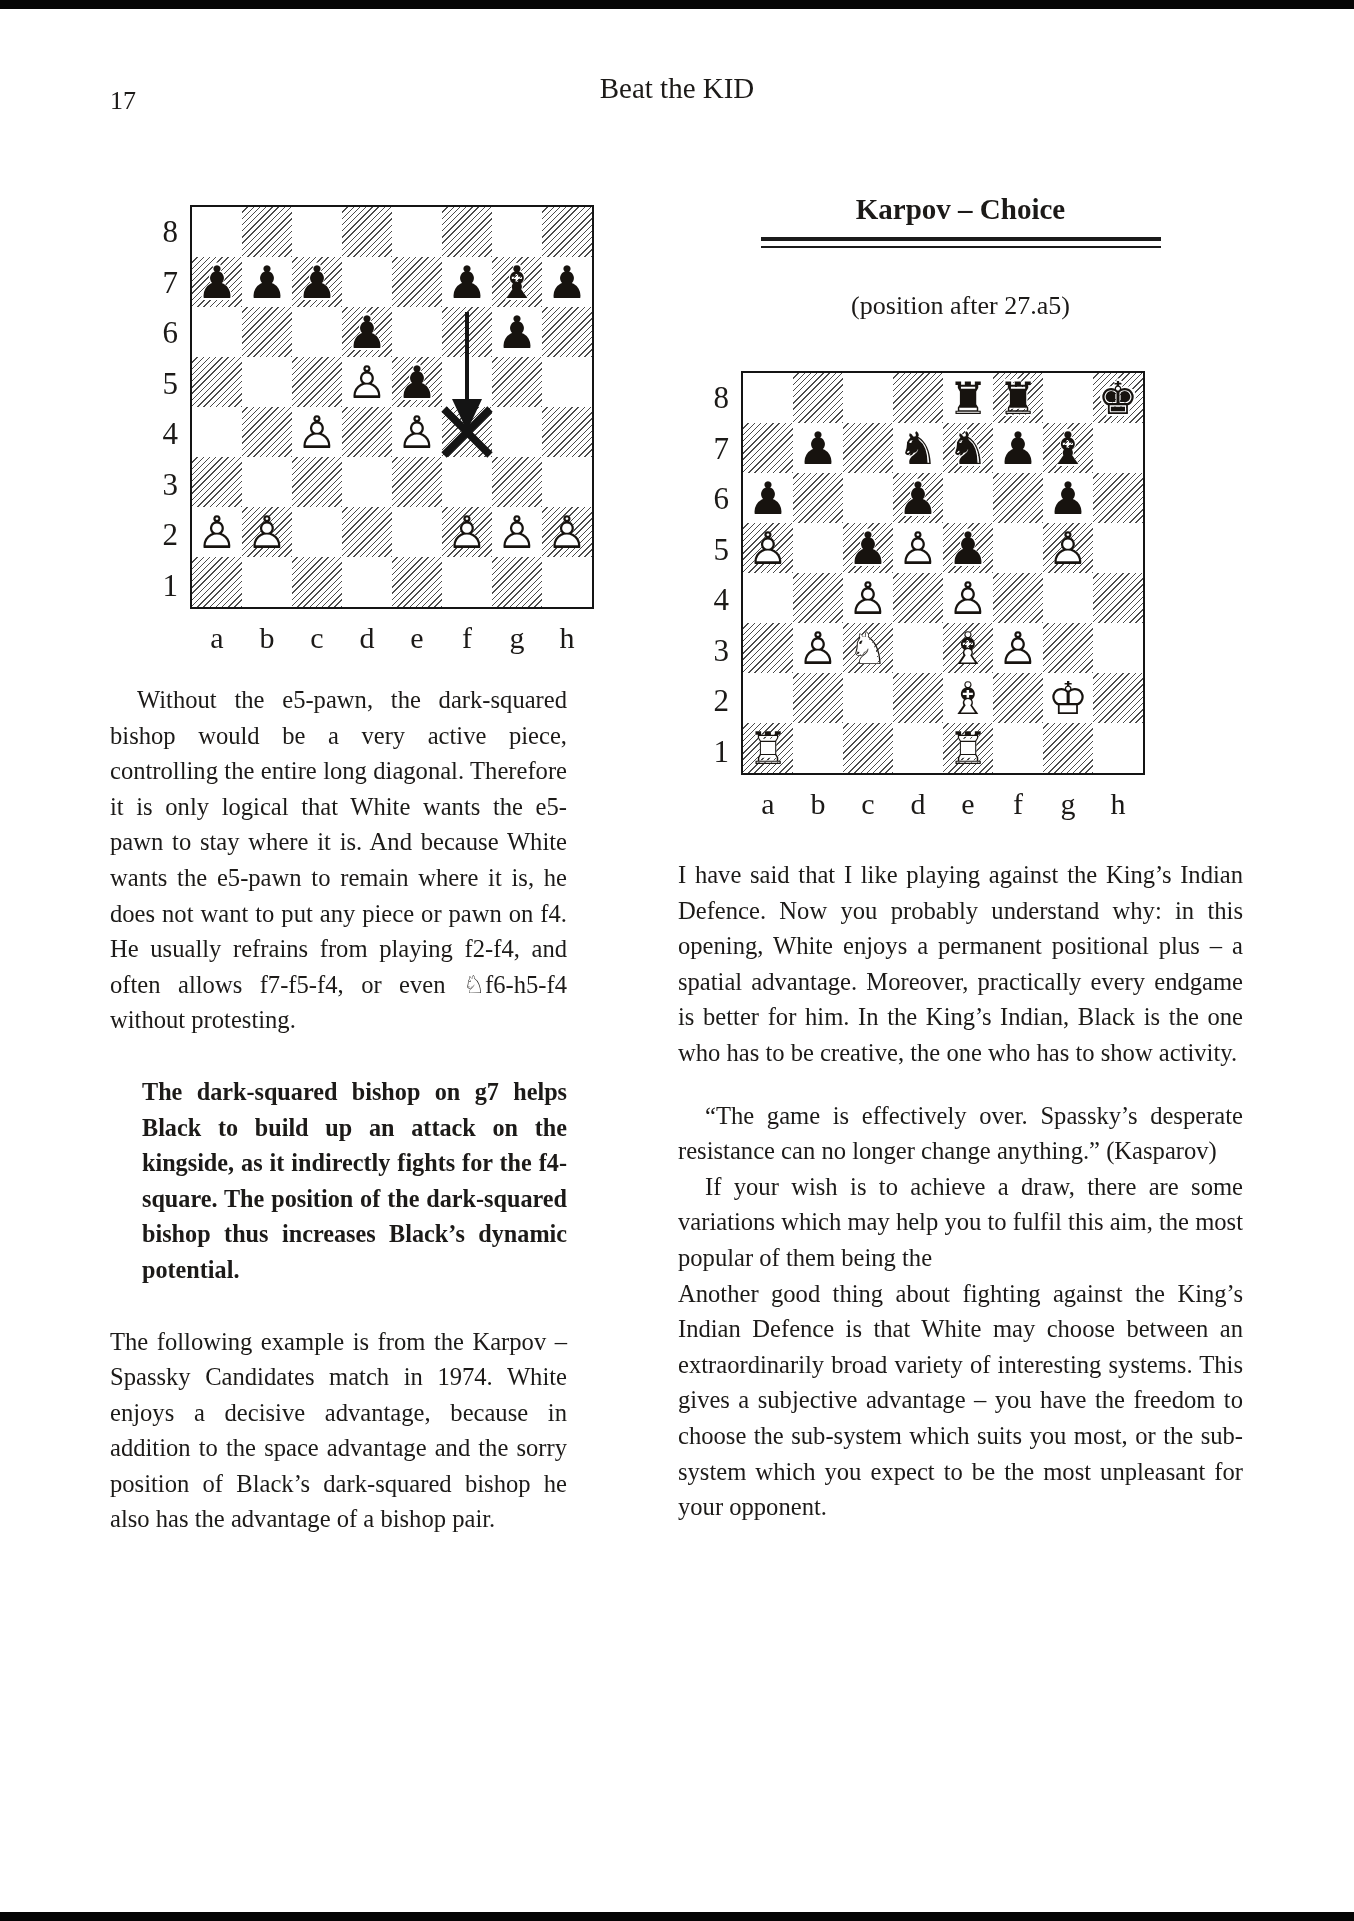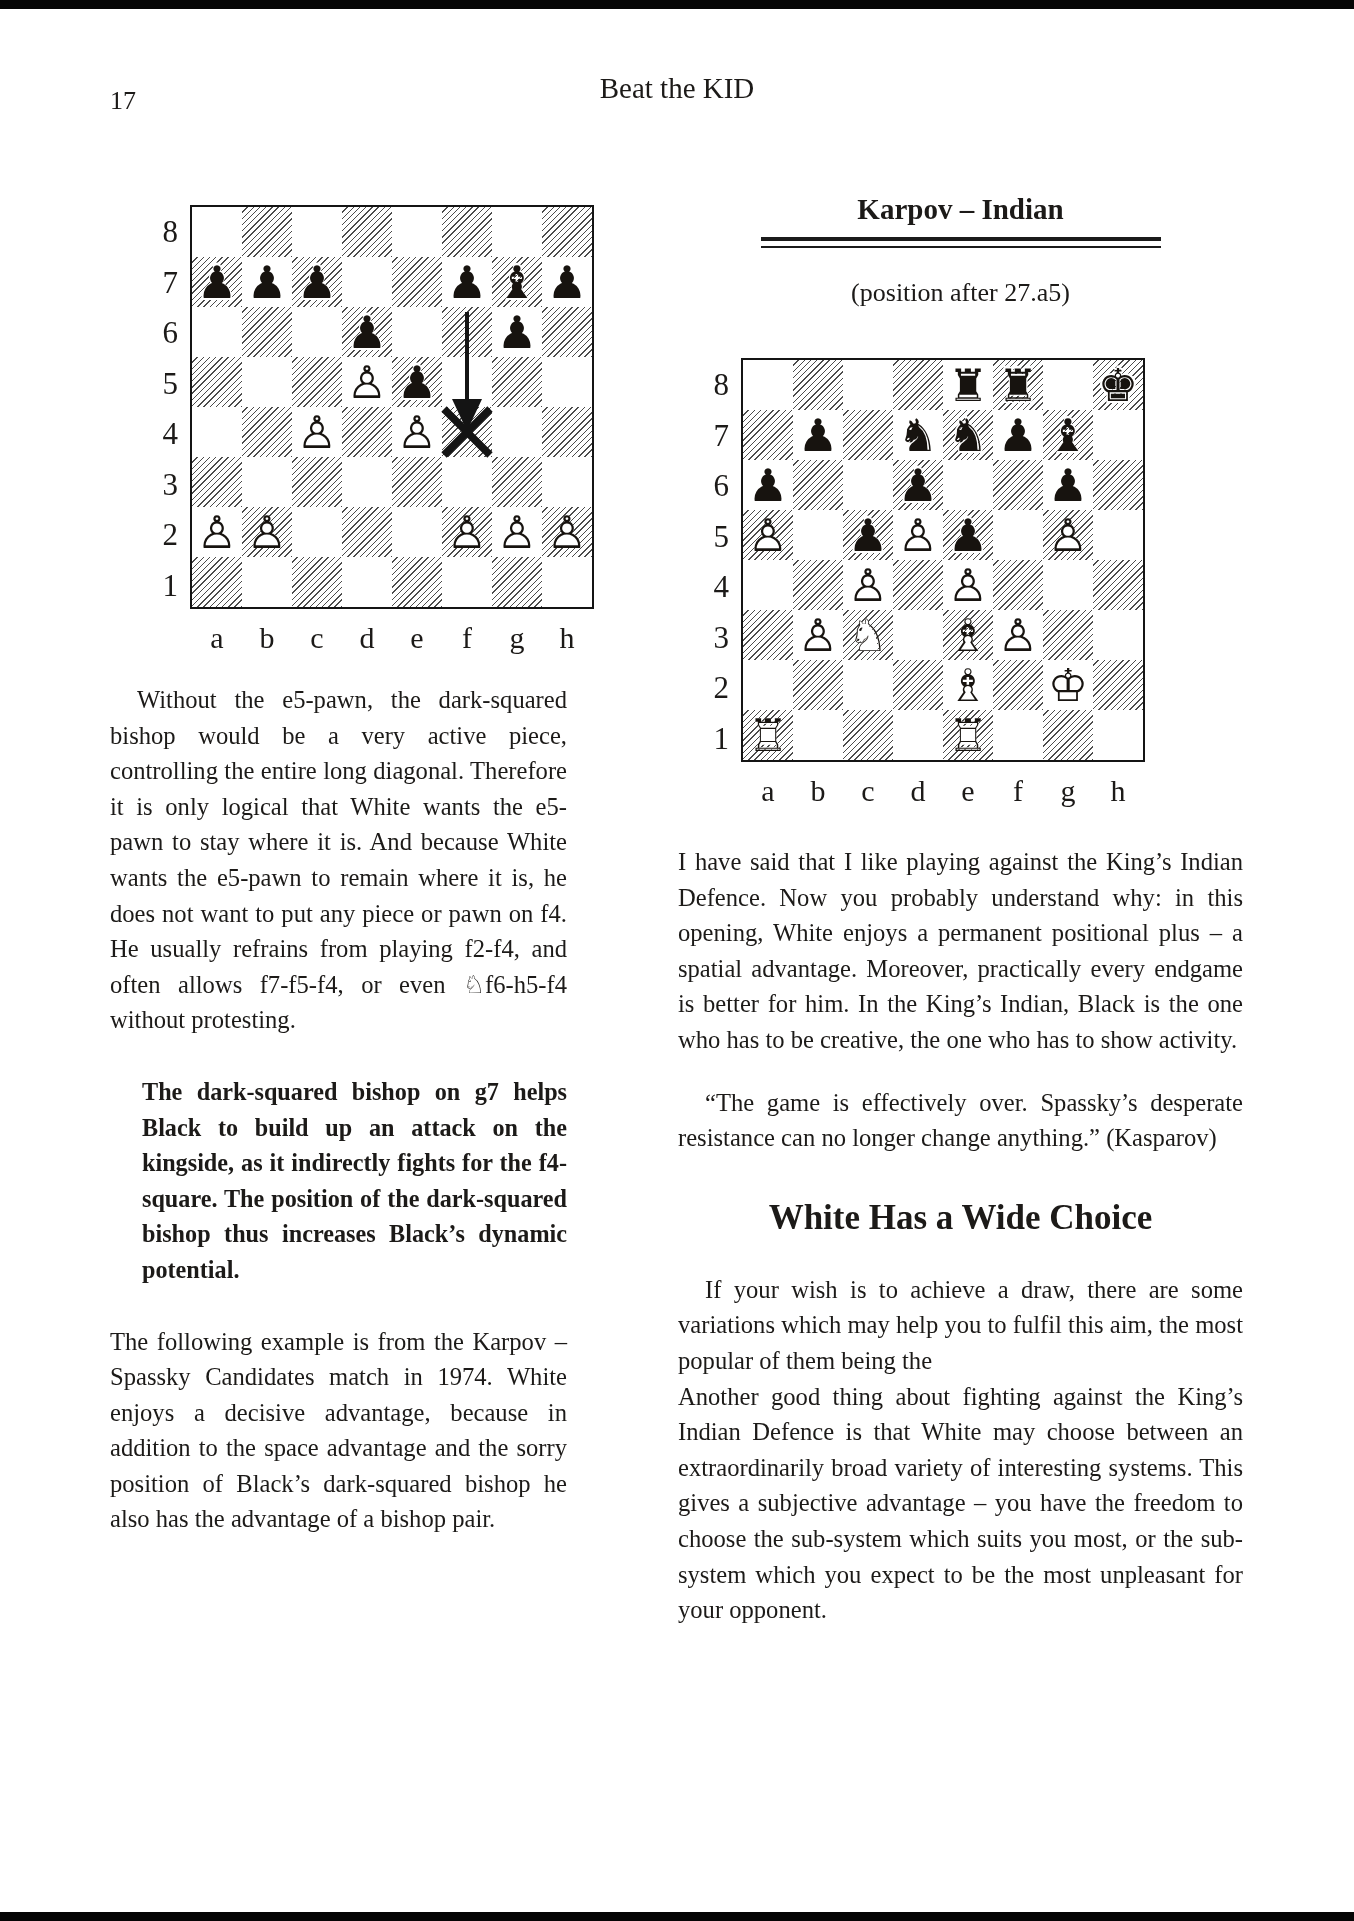--- a/index.html
+++ b/index.html
@@ -17,21 +17,21 @@
 
   .body{font-size:24.6px;line-height:35.6px;text-align:justify;margin:0;}
   .indent{text-indent:27px;}
   .mt{margin-top:27px;}
   .mtl{margin-top:36px;}
   .bold-block{font-weight:700;padding-left:32px;margin-top:36px;font-size:24.2px;line-height:35.6px;text-align:justify;}
 
   .players{font-size:29px;font-weight:700;text-align:center;margin:0;}
   .rule{width:400px;margin:11px auto 0;height:5px;border-top:4px solid #1b1b1b;border-bottom:2.5px solid #1b1b1b;}
   .event{font-size:25px;text-align:center;margin-top:9px;}
-  .pos-note{font-size:26px;text-align:center;margin-top:30px;}
+  .pos-note{font-size:26px;text-align:center;margin-top:43px;}
   .section-heading{font-size:35px;font-weight:700;text-align:center;margin:42px 0 34px;}
 
   
   .diagram{position:relative;width:404px;}
   .diagram.d-left{margin-left:80px;margin-top:0;}
   .diagram.d-right{margin-left:63px;margin-top:50px;}
   .board{position:relative;width:400px;height:400px;border:2px solid #141414;background:#fff;}
   .sq{position:absolute;width:50px;height:50px;background:#fff;}
   .sq.dark{background:repeating-linear-gradient(135deg,#ffffff 0px,#ffffff 3.4px,#4c4c4c 3.4px,#4c4c4c 4.4px);}
   .pc{position:absolute;width:50px;height:50px;}
@@ -217,21 +217,21 @@
           <span>g</span>
           <span>h</span>
         </div>
       </div>
     <p class="body indent mt">Without the e5-pawn, the dark-squared bishop would be a very active piece, controlling the entire long diagonal. Therefore it is only logical that White wants the e5-pawn to stay where it is. And because White wants the e5-pawn to remain where it is, he does not want to put any piece or pawn on f4. He usually refrains from playing f2-f4, and often allows f7-f5-f4, or even ♘f6-h5-f4 without protesting.</p>
     <p class="bold-block">The dark-squared bishop on g7 helps Black to build up an attack on the kingside, as it indirectly fights for the f4-square. The position of the dark-squared bishop thus increases Black’s dynamic potential.</p>
     <p class="body mtl">The following example is from the Karpov – Spassky Candidates match in 1974. White enjoys a decisive advantage, because in addition to the space advantage and the sorry position of Black’s dark-squared bishop he also has the advantage of a bishop pair.</p>
   </div>
 
   <div class="col col-right">
-    <p class="players">Karpov – Indian</p>
+    <p class="players">Karpov – Choice</p>
     <div class="rule"></div>
     <p class="pos-note">(position after 27.a5)</p>
     <div class="diagram d-right">
         <div class="ranks">
           <div>8</div>
           <div>7</div>
           <div>6</div>
           <div>5</div>
           <div>4</div>
           <div>3</div>
@@ -414,19 +414,18 @@
           <span>c</span>
           <span>d</span>
           <span>e</span>
           <span>f</span>
           <span>g</span>
           <span>h</span>
         </div>
       </div>
     <p class="body mtl">I have said that I like playing against the King’s Indian Defence. Now you probably understand why: in this opening, White enjoys a permanent positional plus – a spatial advantage. Moreover, practically every endgame is better for him. In the King’s Indian, Black is the one who has to be creative, the one who has to show activity.</p>
     <p class="body indent mt">“The game is effectively over. Spassky’s desperate resistance can no longer change anything.” (Kasparov)</p>
-    <h2 class="section-heading">White Has a Wide Choice</h2>
     <p class="body indent">If your wish is to achieve a draw, there are some variations which may help you to fulfil this aim, the most popular of them being the</p>
     <p class="body">Another good thing about fighting against the King’s Indian Defence is that White may choose between an extraordinarily broad variety of interesting systems. This gives a subjective advantage – you have the freedom to choose the sub-system which suits you most, or the sub-system which you expect to be the most unpleasant for your opponent.</p>
   </div>
 
   <div class="edge-bar bottom"></div>
 </div>
 
 </body></html>

